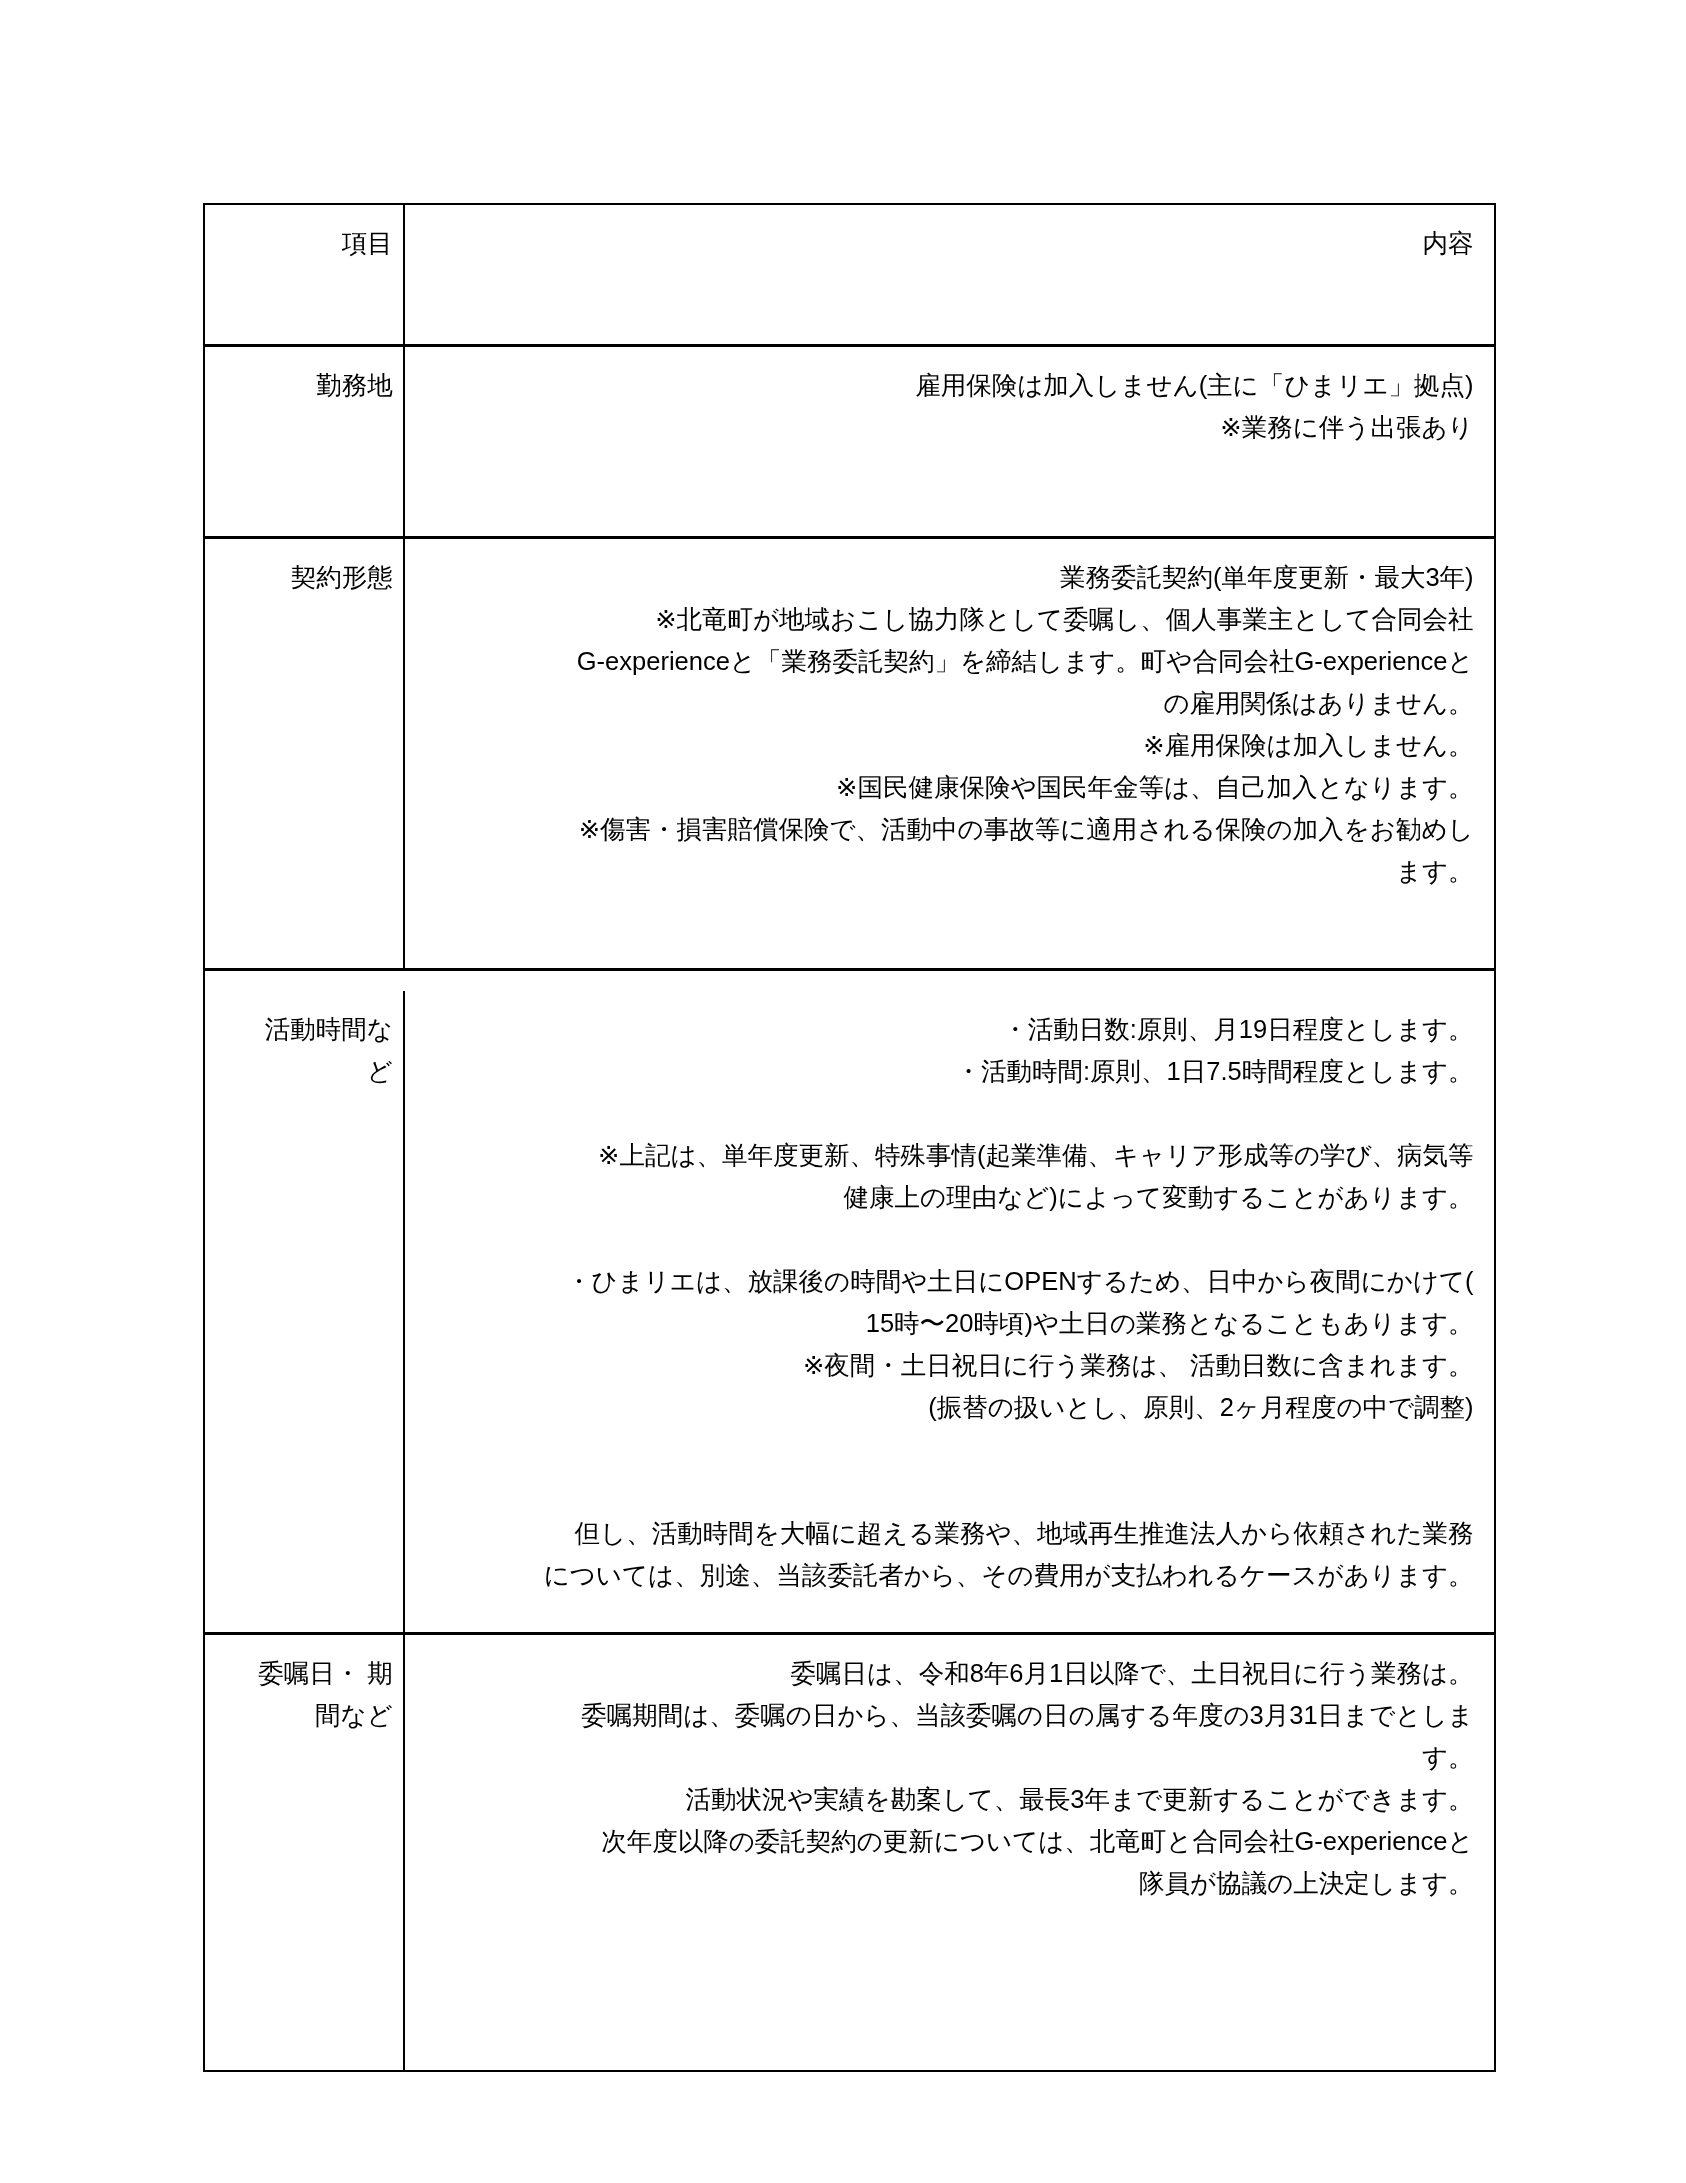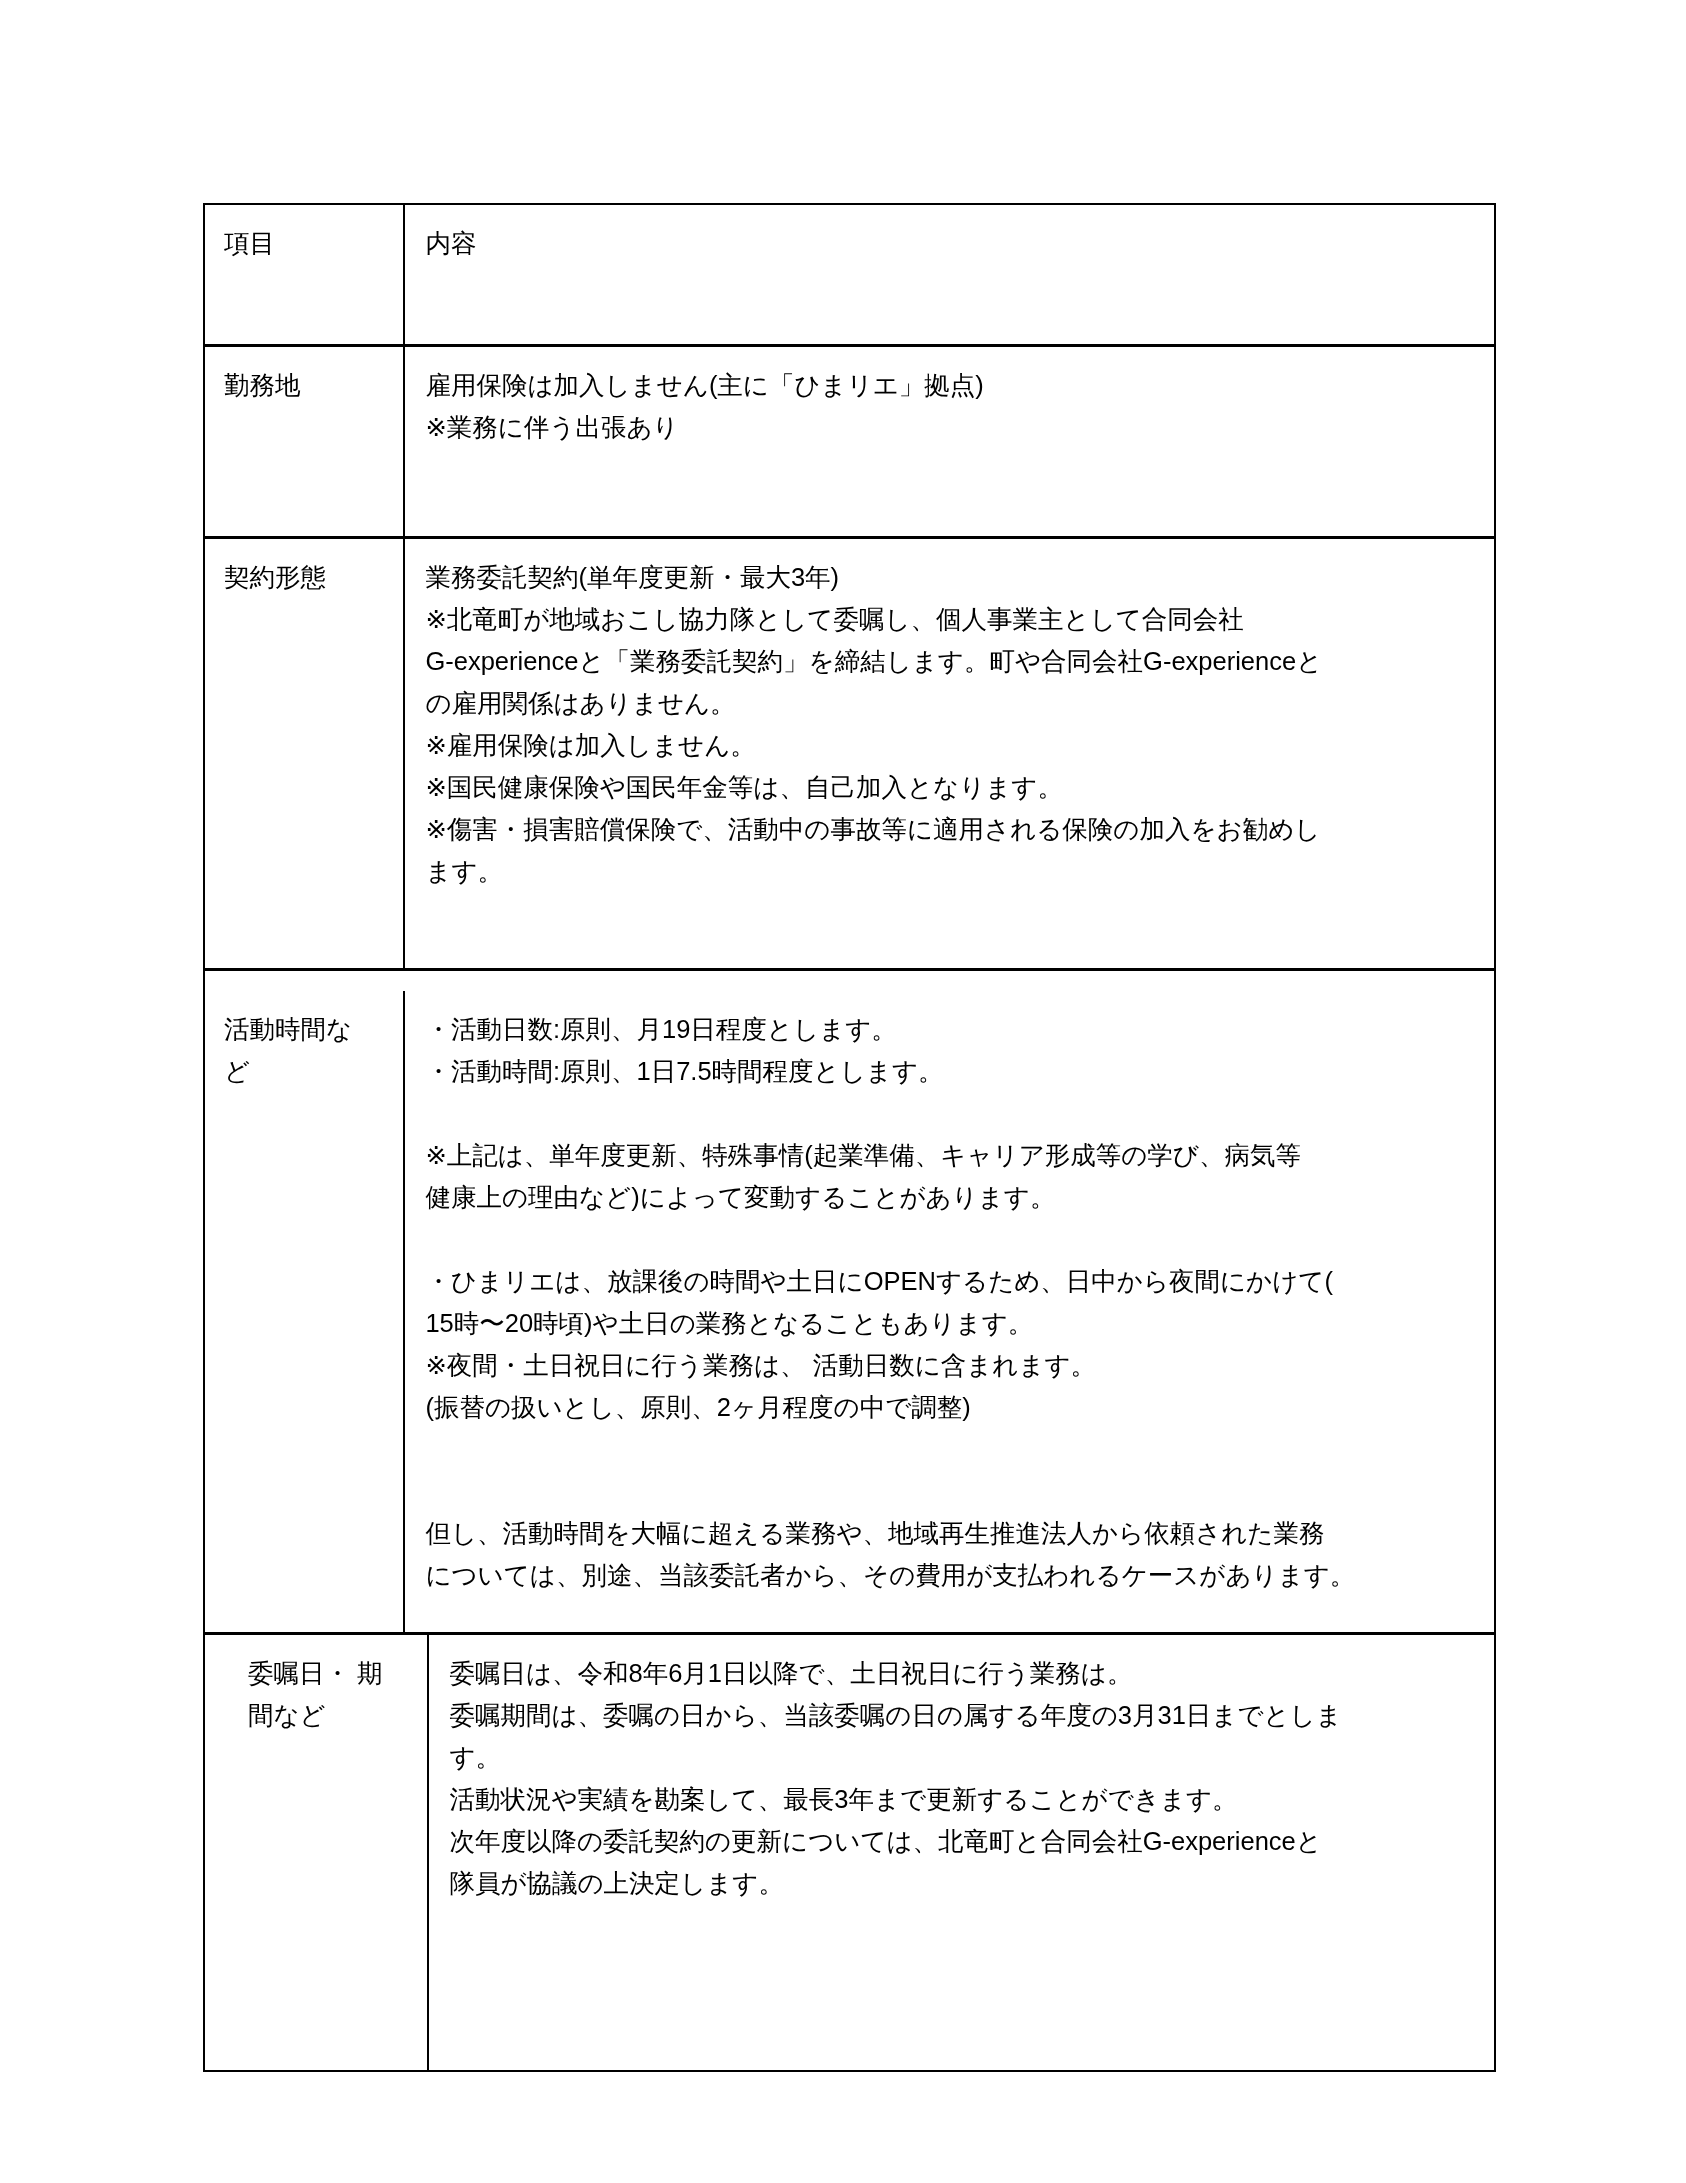--- a/index.html
+++ b/index.html
@@ -15,20 +15,21 @@
     color: #000000;
   }
   .doc-table {
     position: absolute;
     left: 203px;
     top: 203px;
     width: 1293px;
     border: 2.3px solid #000;
     box-sizing: border-box;
     background: #fff;
+    text-align: right;
   }
   .t-row {
     display: flex;
     box-sizing: border-box;
     border-bottom: 3.4px solid #000;
   }
   .t-row:last-child {
     border-bottom: none;
   }
   .cell {
@@ -48,21 +49,21 @@
   .line {
     font-size: 25.5px;
     line-height: 42px;
     white-space: pre-wrap;
     word-break: break-all;
   }
   .t-header { height: 142px; }
   .row-0 { height: 192px; }
   .row-1 { height: 432px; }
   .row-2 { height: 644px; margin-top: 20px; }
-  .row-3 { height: 435px; margin-left: 24px; }
+  .row-3 { height: 435px; }
 </style>
 </head>
 <body>
 
 <div class="doc-table">
 
   <div class="t-row t-header">
     <div class="cell c-item">
       <div class="line">項目</div>
     </div>

